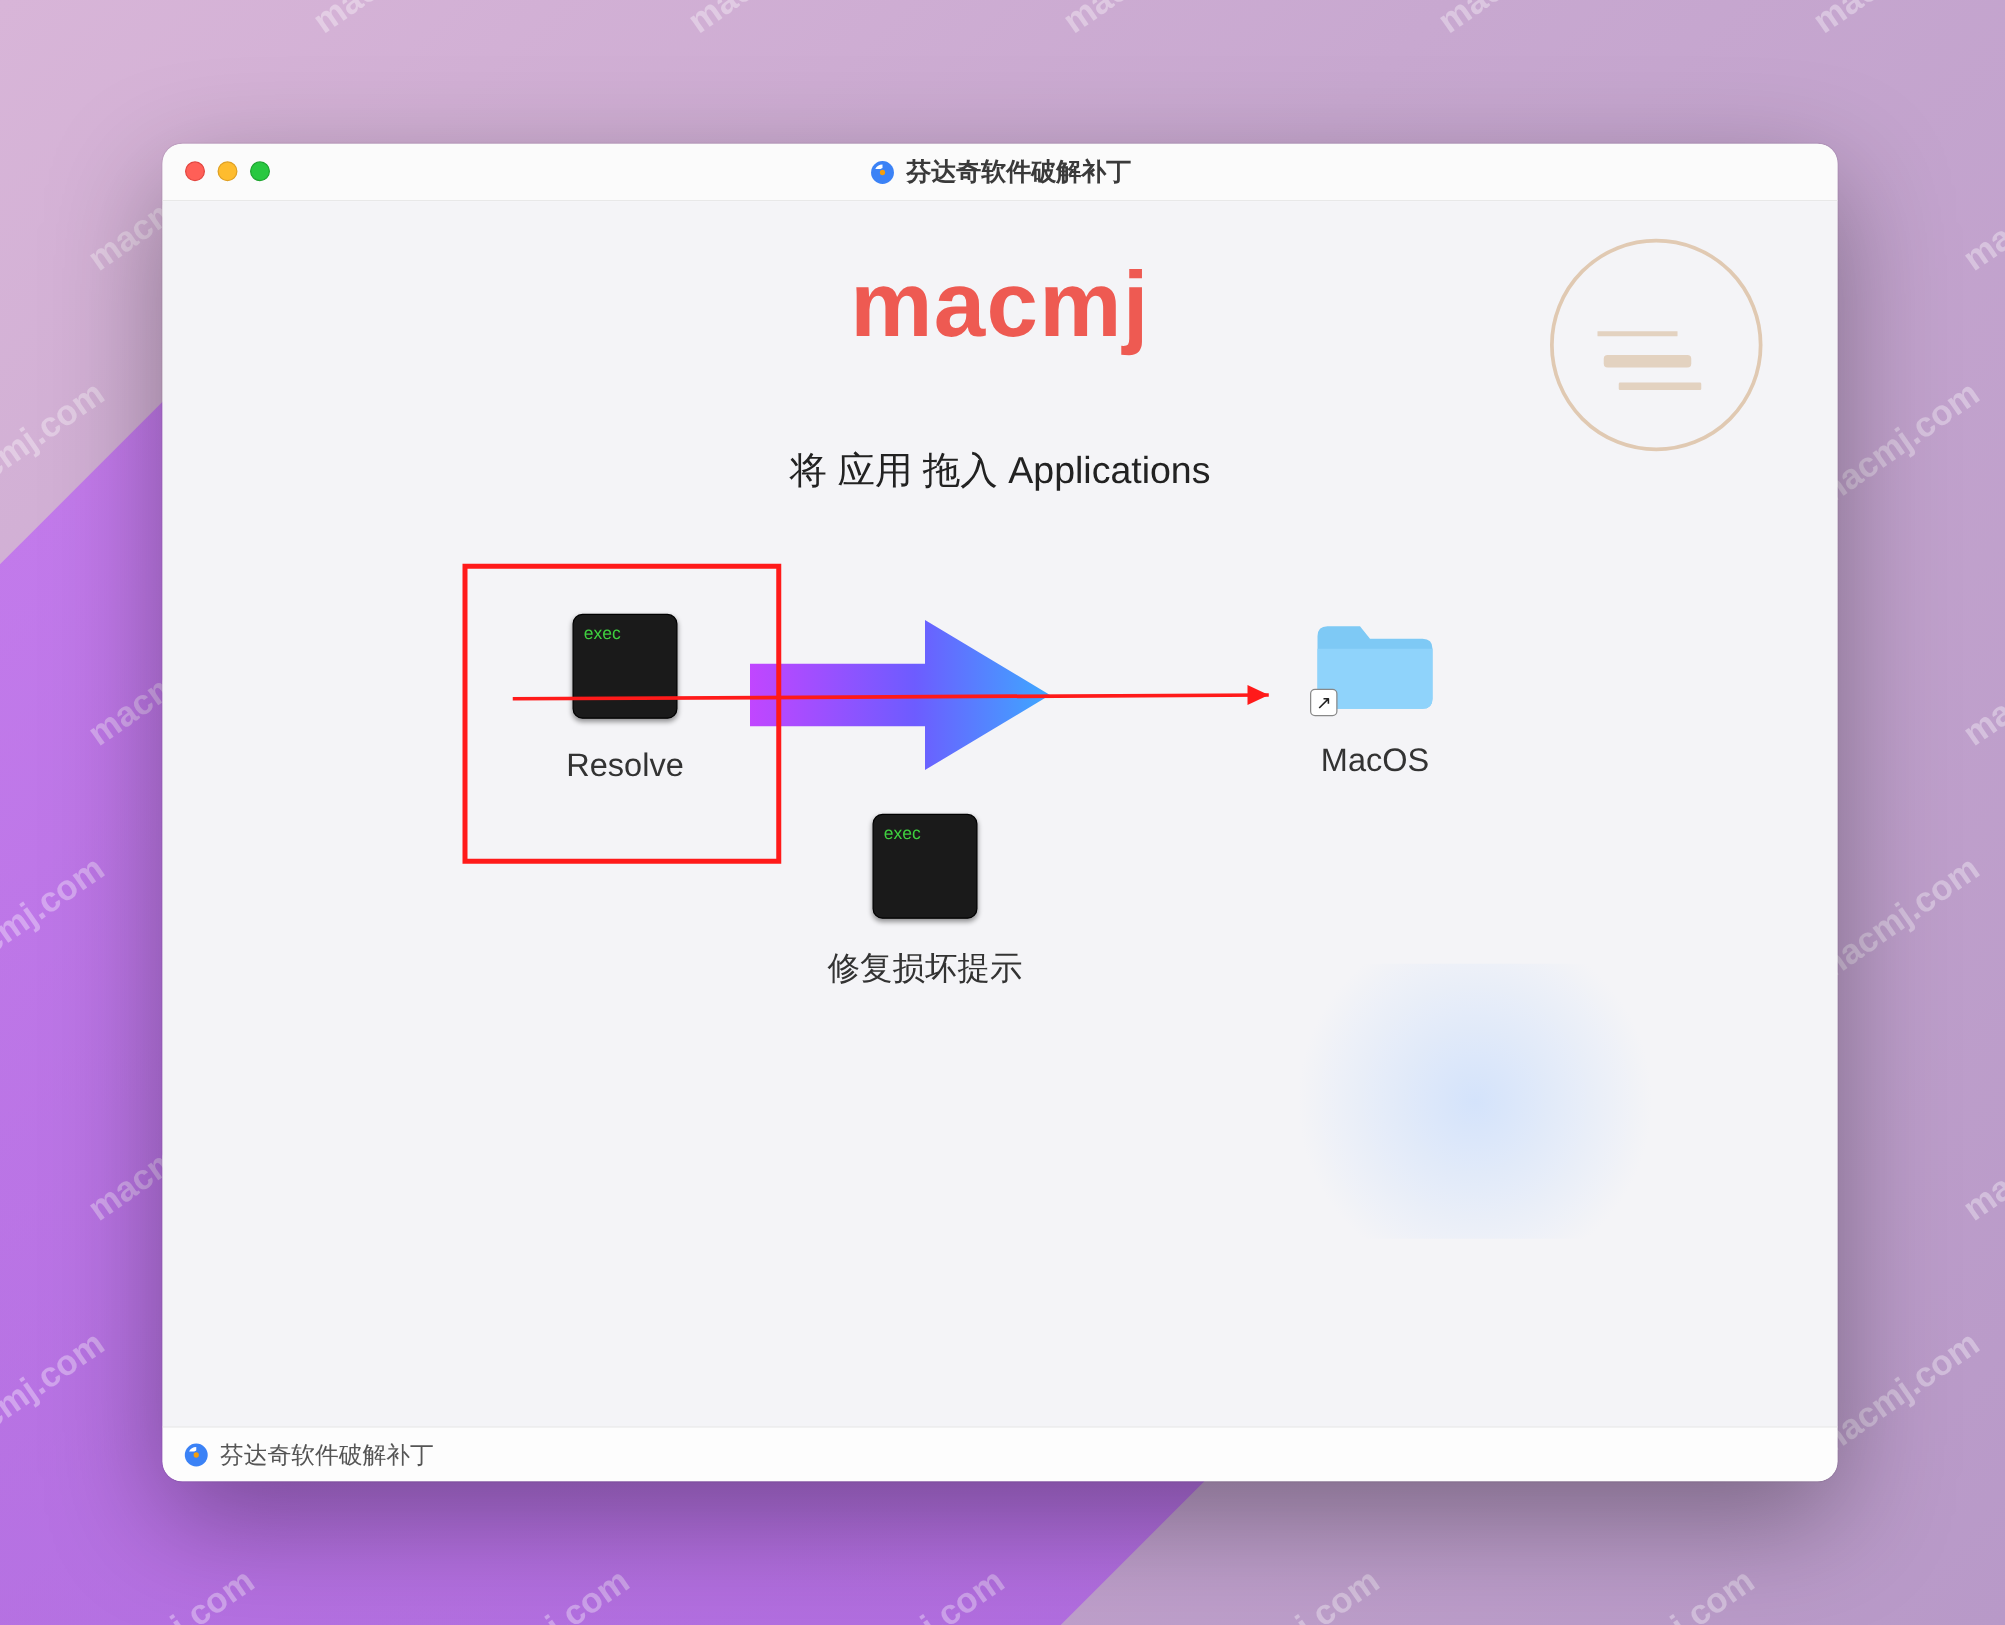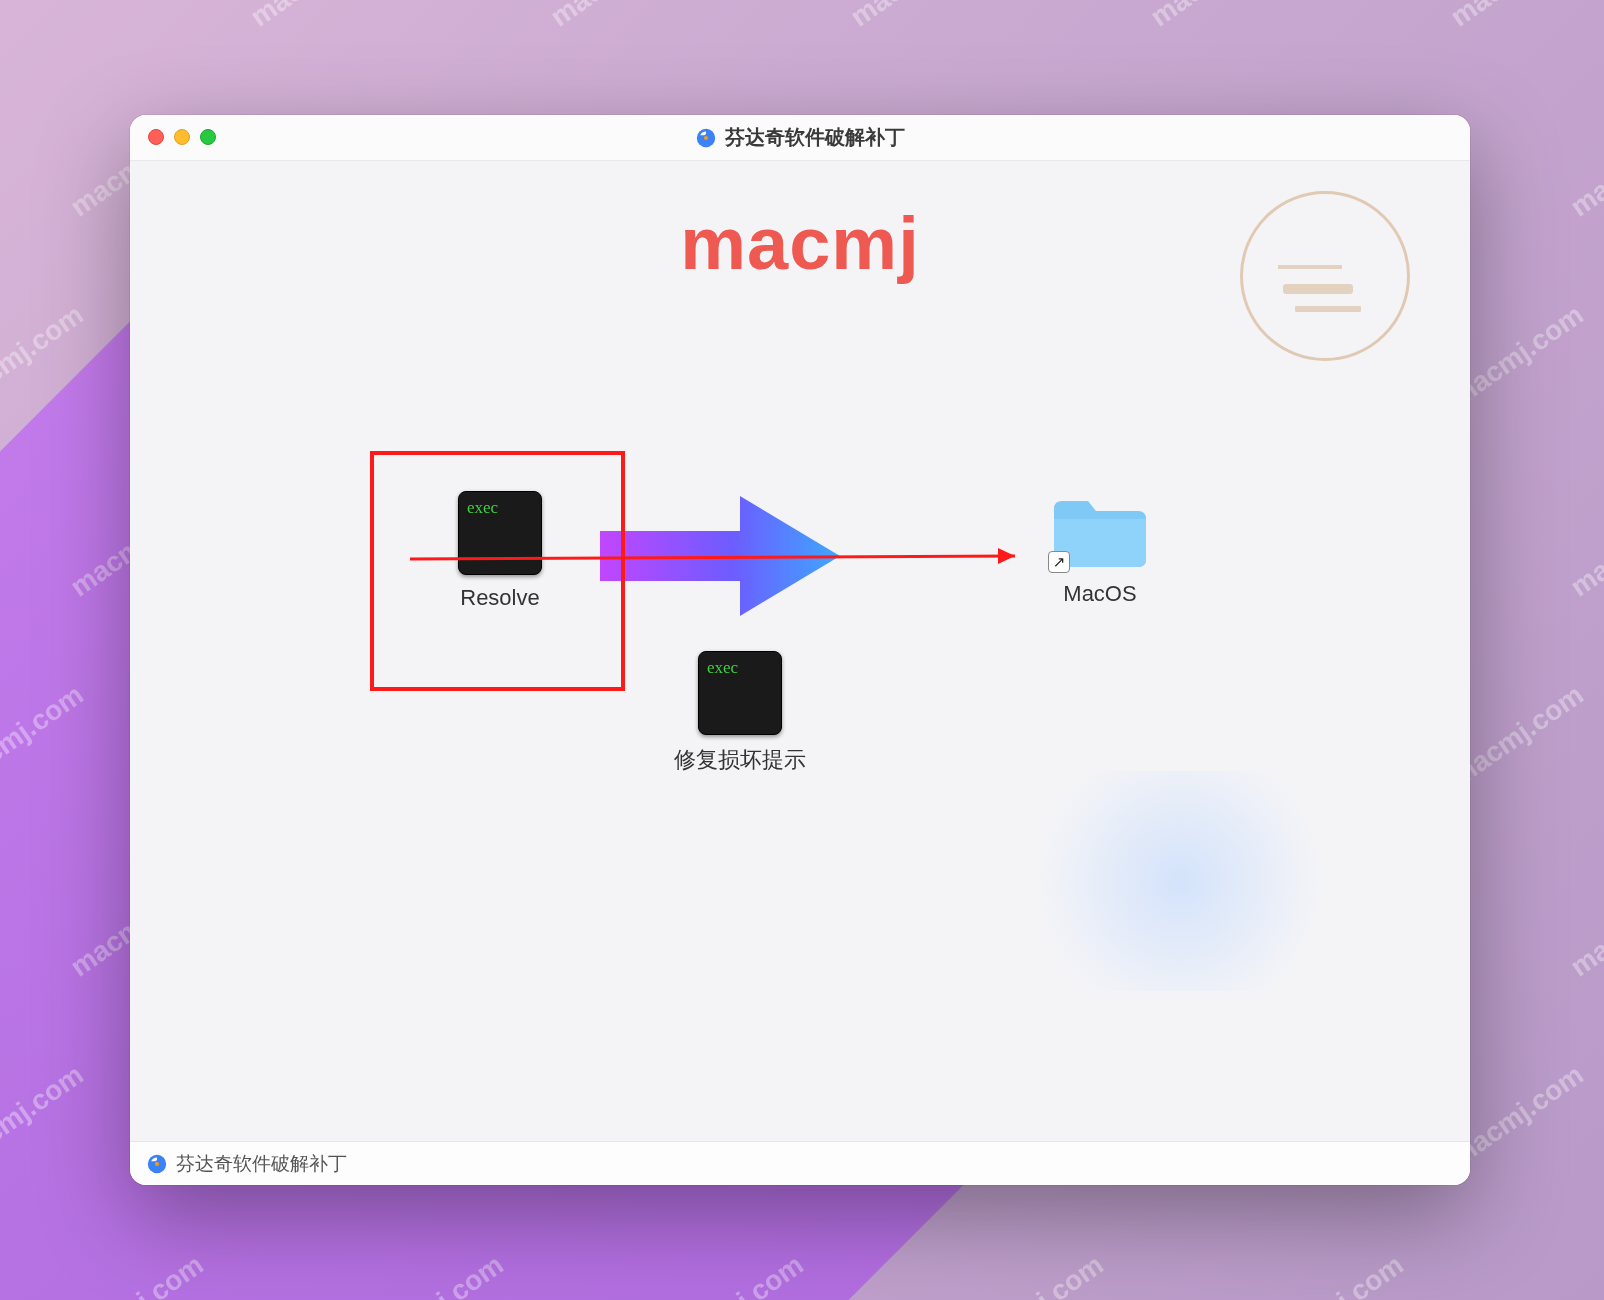--- a/index.html
+++ b/index.html
@@ -125,41 +125,41 @@
     color: #222;
     font-weight: 500;
   }
   
   .fs-item {
     position: absolute;
     width: 140px;
     text-align: center;
   }
   .fs-item .label {
-    margin-top: 10px;
-    font-size: 22px;
+    margin-top: 22px;
+    font-size: 26px;
     color: #333;
   }
   .exec-tile {
     width: 84px;
     height: 84px;
     margin: 0 auto;
     background: #1a1a1a;
     border-radius: 8px;
     border: 1px solid #000;
     position: relative;
     box-shadow: 0 2px 4px rgba(0,0,0,0.4);
   }
   .exec-tile .ex {
     position: absolute;
     top: 6px;
     left: 8px;
     color: #3fcf3f;
-    font-family: Liberation Serif, serif;
-    font-size: 17px;
+    font-family: Liberation Sans, sans-serif;
+    font-size: 14px;
   }
   .folder-tile {
     width: 100px;
     height: 80px;
     margin: 0 auto;
     position: relative;
   }
   .folder-tile svg { width: 100%; height: 100%; }
   .alias-badge {
     position: absolute;
@@ -304,20 +304,21 @@
           </svg>
       </span>
       <span>芬达奇软件破解补丁</span>
     </div>
   </div>
 
   <div class="content">
     <div class="brand">macmj</div>
     <div class="circle-deco"></div>
 
+    <div class="instruction">将 应用 拖入 Applications</div>
 
     <div class="fs-item" style="left:300px; top:330px;">
       <div class="exec-tile">
         <span class="ex">exec</span>
       </div>
       <div class="label">Resolve</div>
     </div>
 
     <div class="fs-item" style="left:900px; top:330px;">
       <div class="folder-tile">

